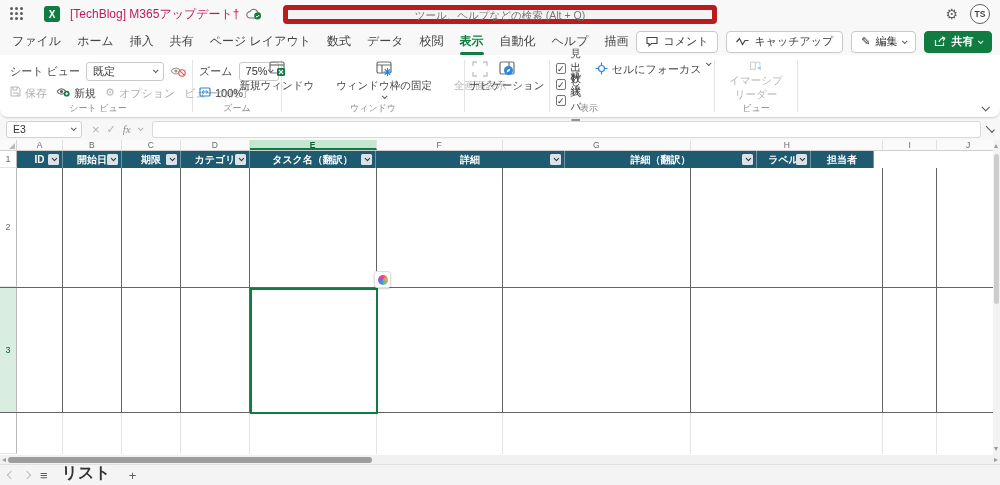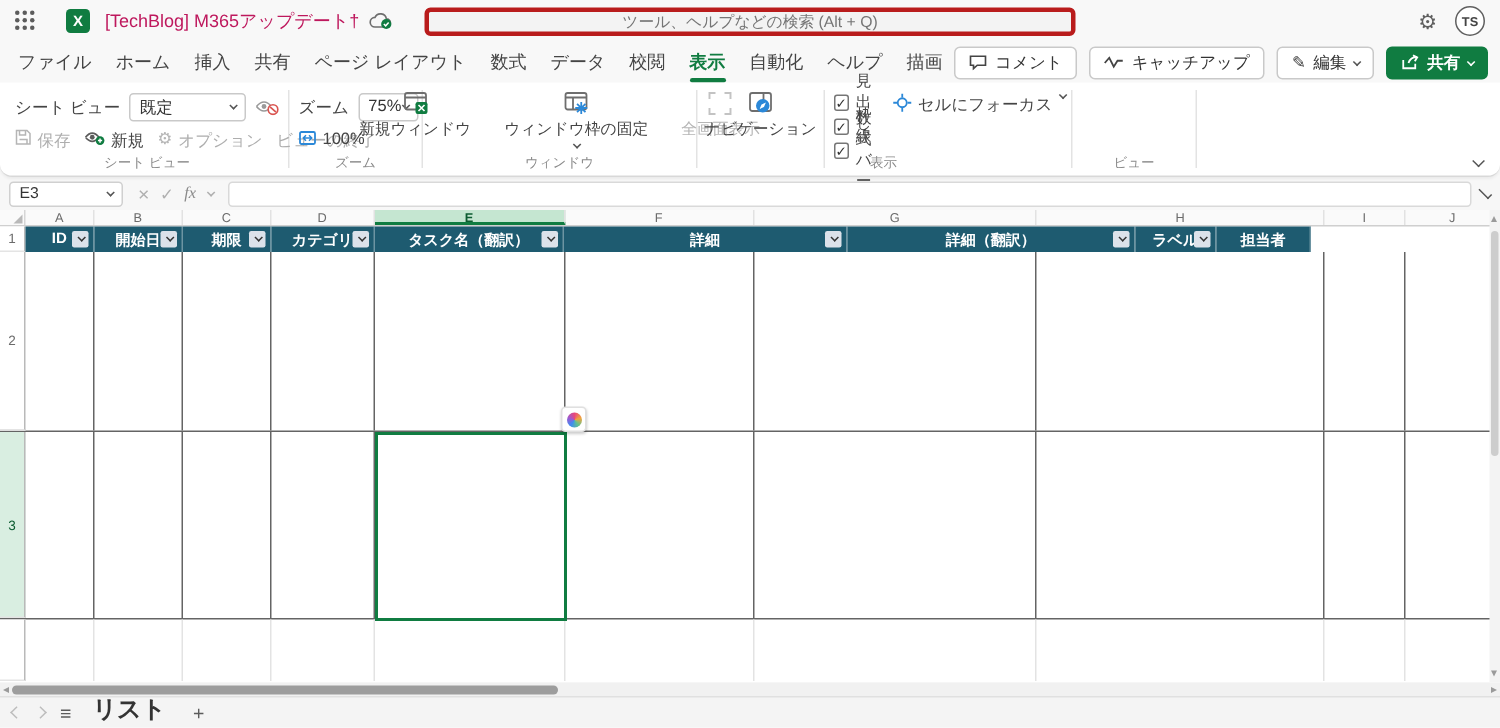--- a/index.html
+++ b/index.html
@@ -7,21 +7,21 @@
   body { font-family:"Liberation Sans","DejaVu Sans",sans-serif; background:#f5f5f5; color:#444; }
   .app { position:relative; width:1000px; height:485px; background:#f7f7f7; }
 
   
   .topbar { position:relative; height:28px; display:flex; align-items:center; padding:0 10px; background:#f8f8f8; }
   .waffle { width:14px; height:14px; display:grid; grid-template-columns:repeat(3,4px); grid-template-rows:repeat(3,4px); gap:1px; margin-right:20px; cursor:pointer; }
   .waffle i { width:3px; height:3px; background:#5c5c5c; border-radius:50%; }
   .xlicon { width:16px; height:16px; background:#107C41; border-radius:3px; color:#fff; font-size:10px; font-weight:bold; display:flex; align-items:center; justify-content:center; margin-right:10px; }
   .doc-title { font-size:12px; color:#be185d; white-space:nowrap; }
   .cloud-check { position:relative; margin-left:7px; width:16px; height:12px; }
-  .searchbox { position:absolute; left:50%; top:5px; transform:translateX(-50%); width:434px; height:19px; background:#f3f3f3; border:3px solid #b91c1c; border-radius:4px; display:flex; align-items:center; justify-content:center; }
+  .searchbox { position:absolute; left:50%; top:5px; transform:translateX(-50%); width:434px; height:19px; background:#f3f3f3; border:5px solid #b91c1c; border-radius:4px; display:flex; align-items:center; justify-content:center; }
   .searchbox input { border:none; outline:none; background:transparent; width:100%; text-align:center; font-size:10.5px; color:#767676; font-family:inherit; }
   .top-right { margin-left:auto; display:flex; align-items:center; gap:12px; }
   .gear { font-size:14px; color:#5f5f5f; cursor:pointer; line-height:1; }
   .avatar { width:20px; height:20px; border-radius:50%; border:1.4px solid #5f5f5f; background:#fff; font-size:8.5px; font-weight:bold; color:#444; display:flex; align-items:center; justify-content:center; cursor:pointer; }
 
   
   .tabrow { height:27px; display:flex; align-items:center; background:#f8f8f8; padding:0 8px 0 4px; }
   .rtab { font-size:12px; color:#444; padding:5px 8px 6px; cursor:pointer; white-space:nowrap; position:relative; }
   .rtab.active { color:#107C41; font-weight:bold; }
   .rtab.active::after { content:""; position:absolute; left:8px; right:8px; bottom:1px; height:2.5px; background:#107C41; border-radius:2px; }
@@ -323,20 +323,28 @@
             </g>
           </svg>
         <span>セルにフォーカス</span>
         <span class="chev small"></span>
       </div>
       <div class="rg-caption" style="text-align:left; padding-left:28px">表示</div>
     </div>
     <div class="rdivider"></div>
 
     <div class="rgroup" style="width:78px; display:flex; justify-content:center">
+      <div class="bigbtn disabled" style="gap:0">
+        <svg width="16" height="14" viewBox="0 0 16 14" style="margin-bottom:2px">
+            <path d="M1 2 q3-1.5 6 0 v9 q-3-1.5-6 0 z M7 2 q3-1.5 6 0 v4" fill="none" stroke="#c3c3c3" stroke-width="1.1"></path>
+            <path d="M10 8 h2 l2-2 v6 l-2-2 h-2 z" fill="#9fc3e8"></path>
+          </svg>
+        <span>イマーシブ</span>
+        <span>リーダー</span>
+      </div>
       <div class="rg-caption">ビュー</div>
     </div>
     <div class="rdivider"></div>
 
     <span class="collapse-chev chev"></span>
   </div>
 
   <div class="formularow">
     <div class="namebox">
       <span>E3</span>

